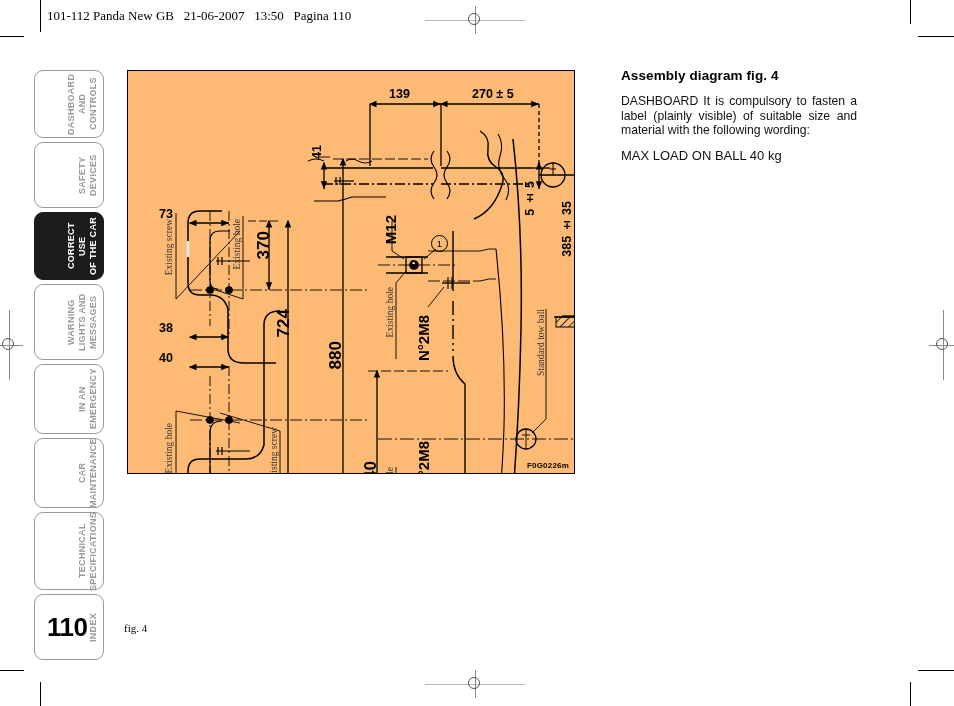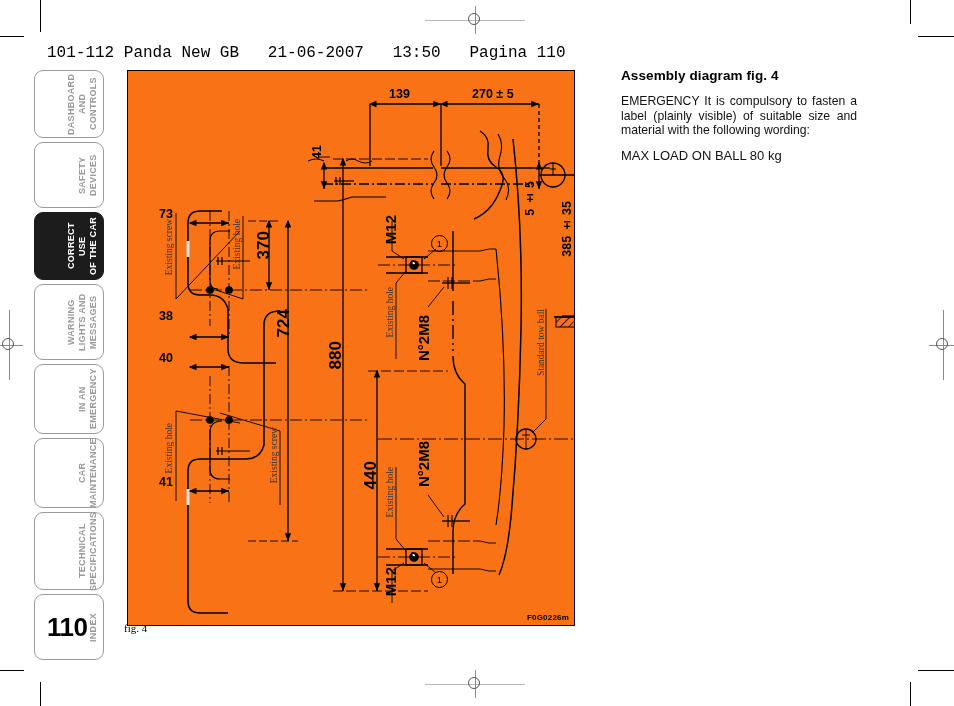--- a/index.html
+++ b/index.html
@@ -13,22 +13,22 @@
   .crop{position:absolute;background:#000;}
   .reg{position:absolute;width:28px;height:28px;}
   .reg .c{position:absolute;left:7px;top:7px;width:12px;height:12px;border:1px solid #555;border-radius:50%;box-sizing:border-box;}
   .reg .hl{position:absolute;left:0;top:13.5px;width:28px;height:1px;background:#8a8a8a;}
   .reg .vl{position:absolute;top:0;left:13.5px;width:1px;height:28px;background:#8a8a8a;}
   .reg .hl-long{position:absolute;top:13.5px;height:1px;background:#b9b9b9;}
 
   
   .runhead{
     position:absolute;left:47px;top:8px;
-    font-family:Liberation Mono, monospace;
-    font-size:16px;color:#000;white-space:pre;letter-spacing:0px;margin-top:36px;
+    font-family:Liberation Serif, serif;
+    font-size:13px;color:#000;white-space:pre;letter-spacing:0px;
   }
   .headrule{position:absolute;left:40px;top:6px;width:1px;height:26px;background:#000;}
 
   
   .tabs{position:absolute;left:34px;top:70px;width:70px;}
   .tab{
     position:absolute;left:0;width:70px;
     border:1px solid #9b9b9b;border-radius:9px;background:#fff;
     box-sizing:border-box;
   }
@@ -43,22 +43,22 @@
   .tab.active .lbl{color:#ffffff;}
 
   
   .pagenum{
     position:absolute;left:47px;top:612px;
     font-size:26px;font-weight:bold;color:#000;letter-spacing:-0.5px;
   }
 
   
   .figbox{
-    position:absolute;left:127px;top:70px;width:448px;height:556px;
-    background:#f97316;border:1.5px solid #000;box-sizing:border-box;overflow:hidden;
+    position:absolute;left:127px;top:70px;width:448px;height:404px;
+    background:#fdba74;border:1.5px solid #000;box-sizing:border-box;overflow:hidden;
   }
   .figcaption{position:absolute;left:124px;top:622px;font-family:"Liberation Serif",serif;font-size:11px;color:#000;}
   .figcode{position:absolute;right:5px;bottom:3px;font-size:8px;font-weight:bold;color:#000;letter-spacing:0.2px;padding-left:12px;}
 
   
   .dim{position:absolute;font-size:12.5px;font-weight:bold;color:#000;white-space:nowrap;}
   .dim.v{writing-mode:vertical-rl;transform:rotate(180deg);}
   .note{position:absolute;font-family:"Liberation Serif",serif;font-size:9.5px;color:#333;white-space:nowrap;}
   .note.v{writing-mode:vertical-rl;transform:rotate(180deg);}
   .big{position:absolute;font-size:15px;font-weight:bold;color:#000;white-space:nowrap;}
@@ -334,21 +334,21 @@
       </g>
     </svg>
 
     <div class="dim" style="left:261px;top:16px;">139</div>
     <div class="dim" style="left:344px;top:16px;">270 ± 5</div>
     <div class="dim v" style="left:182px;top:74px;">41</div>
     <div class="dim v" style="left:395px;top:110px;">5 ± 5</div>
     <div class="dim v" style="left:432px;top:130px;">385 ± 35</div>
 
     <div class="dim" style="left:31px;top:136px;">73</div>
-    <div class="dim" style="left:31px;top:238px;">38</div>
+    <div class="dim" style="left:31px;top:250px;">38</div>
     <div class="dim" style="left:31px;top:280px;">40</div>
     <div class="dim" style="left:31px;top:404px;">41</div>
 
     <div class="dim v" style="left:126px;top:160px;font-size:17px;">370</div>
     <div class="dim v" style="left:146px;top:238px;font-size:17px;">724</div>
     <div class="dim v" style="left:198px;top:270px;font-size:17px;">880</div>
     <div class="dim v" style="left:233px;top:390px;font-size:17px;">440</div>
 
     <div class="note v" style="left:36px;top:148px;">Existing screw</div>
     <div class="note v" style="left:104px;top:148px;">Existing hole</div>
@@ -365,17 +365,17 @@
 
     <div class="circnum" style="left:303px;top:164px;">1</div>
     <div class="circnum" style="left:303px;top:500px;">1</div>
 
     <div class="figcode">F0G0226m</div>
   </div>
   <div class="figcaption">fig. 4</div>
 
   <div class="txtcol">
     <h1>Assembly diagram fig. 4</h1>
-    <p><span>EMERGENCY</span><span> It is compulsory to fasten a label (plainly visible) of suitable size and material with the following wording:</span></p>
-    <p class="maxload">MAX LOAD ON BALL 80 kg</p>
+    <p><span>DASHBOARD</span><span> It is compulsory to fasten a label (plainly visible) of suitable size and material with the following wording:</span></p>
+    <p class="maxload">MAX LOAD ON BALL 40 kg</p>
   </div>
 
 </div>
 
 </body></html>

